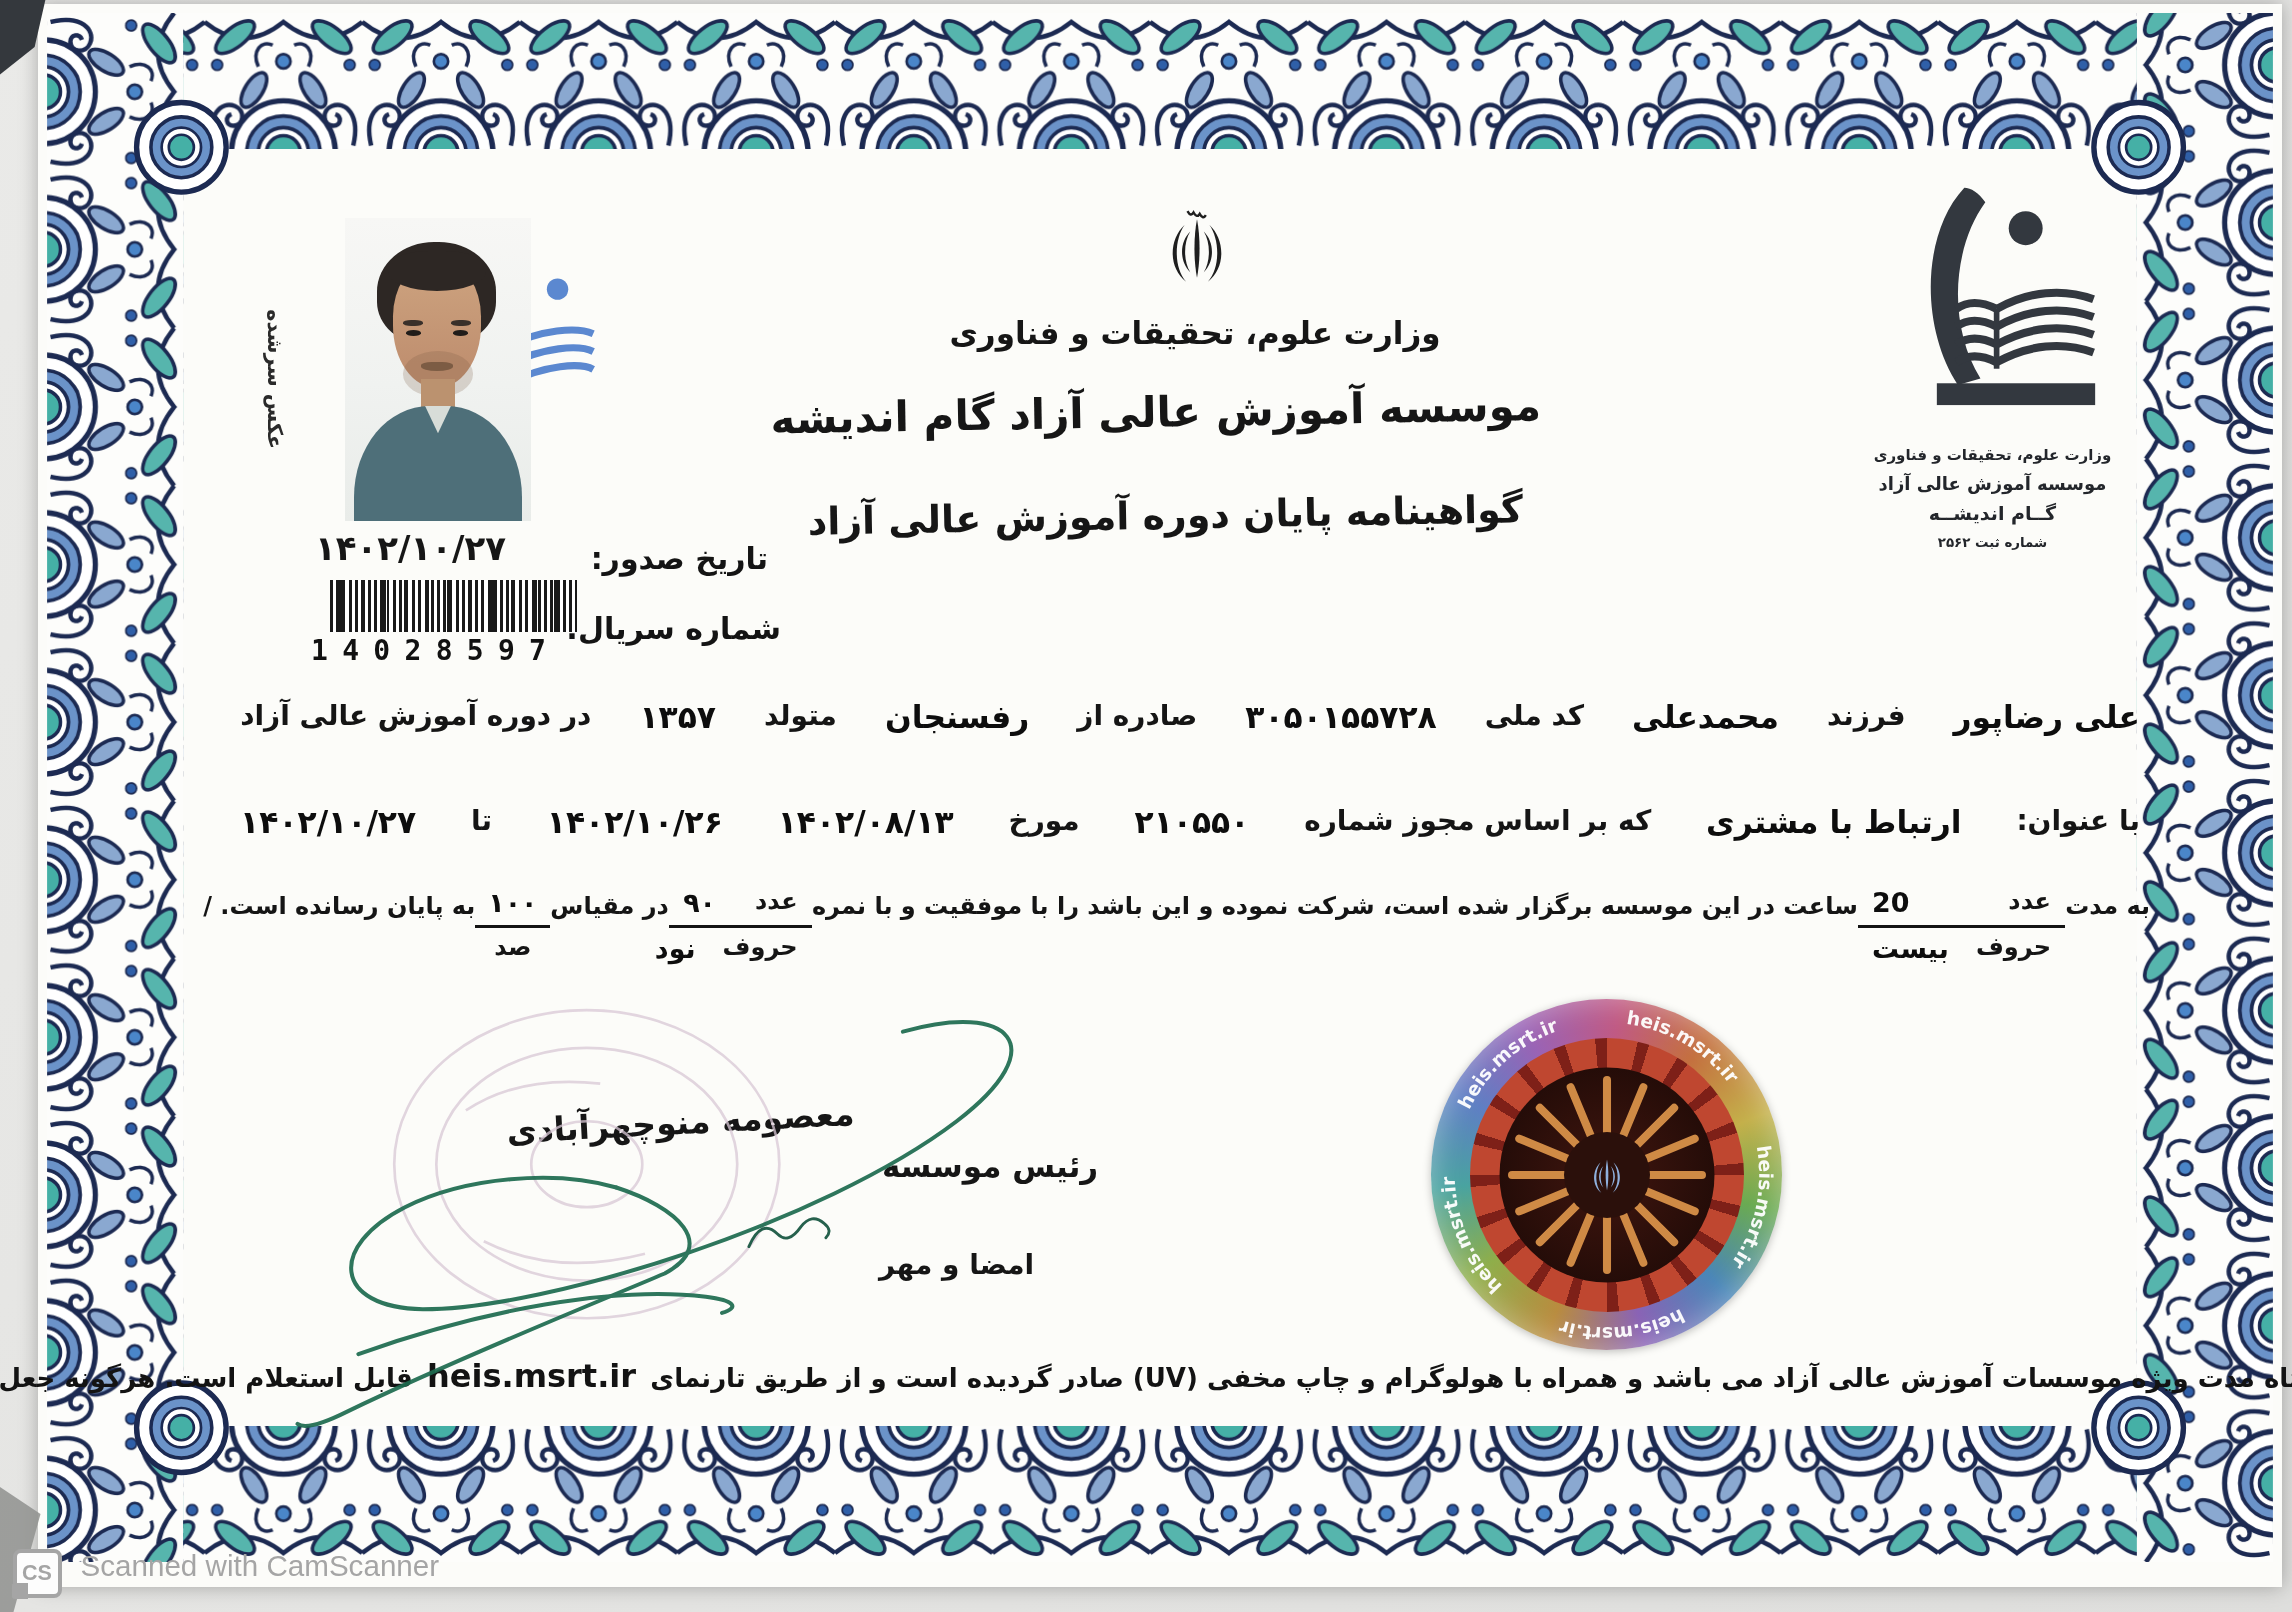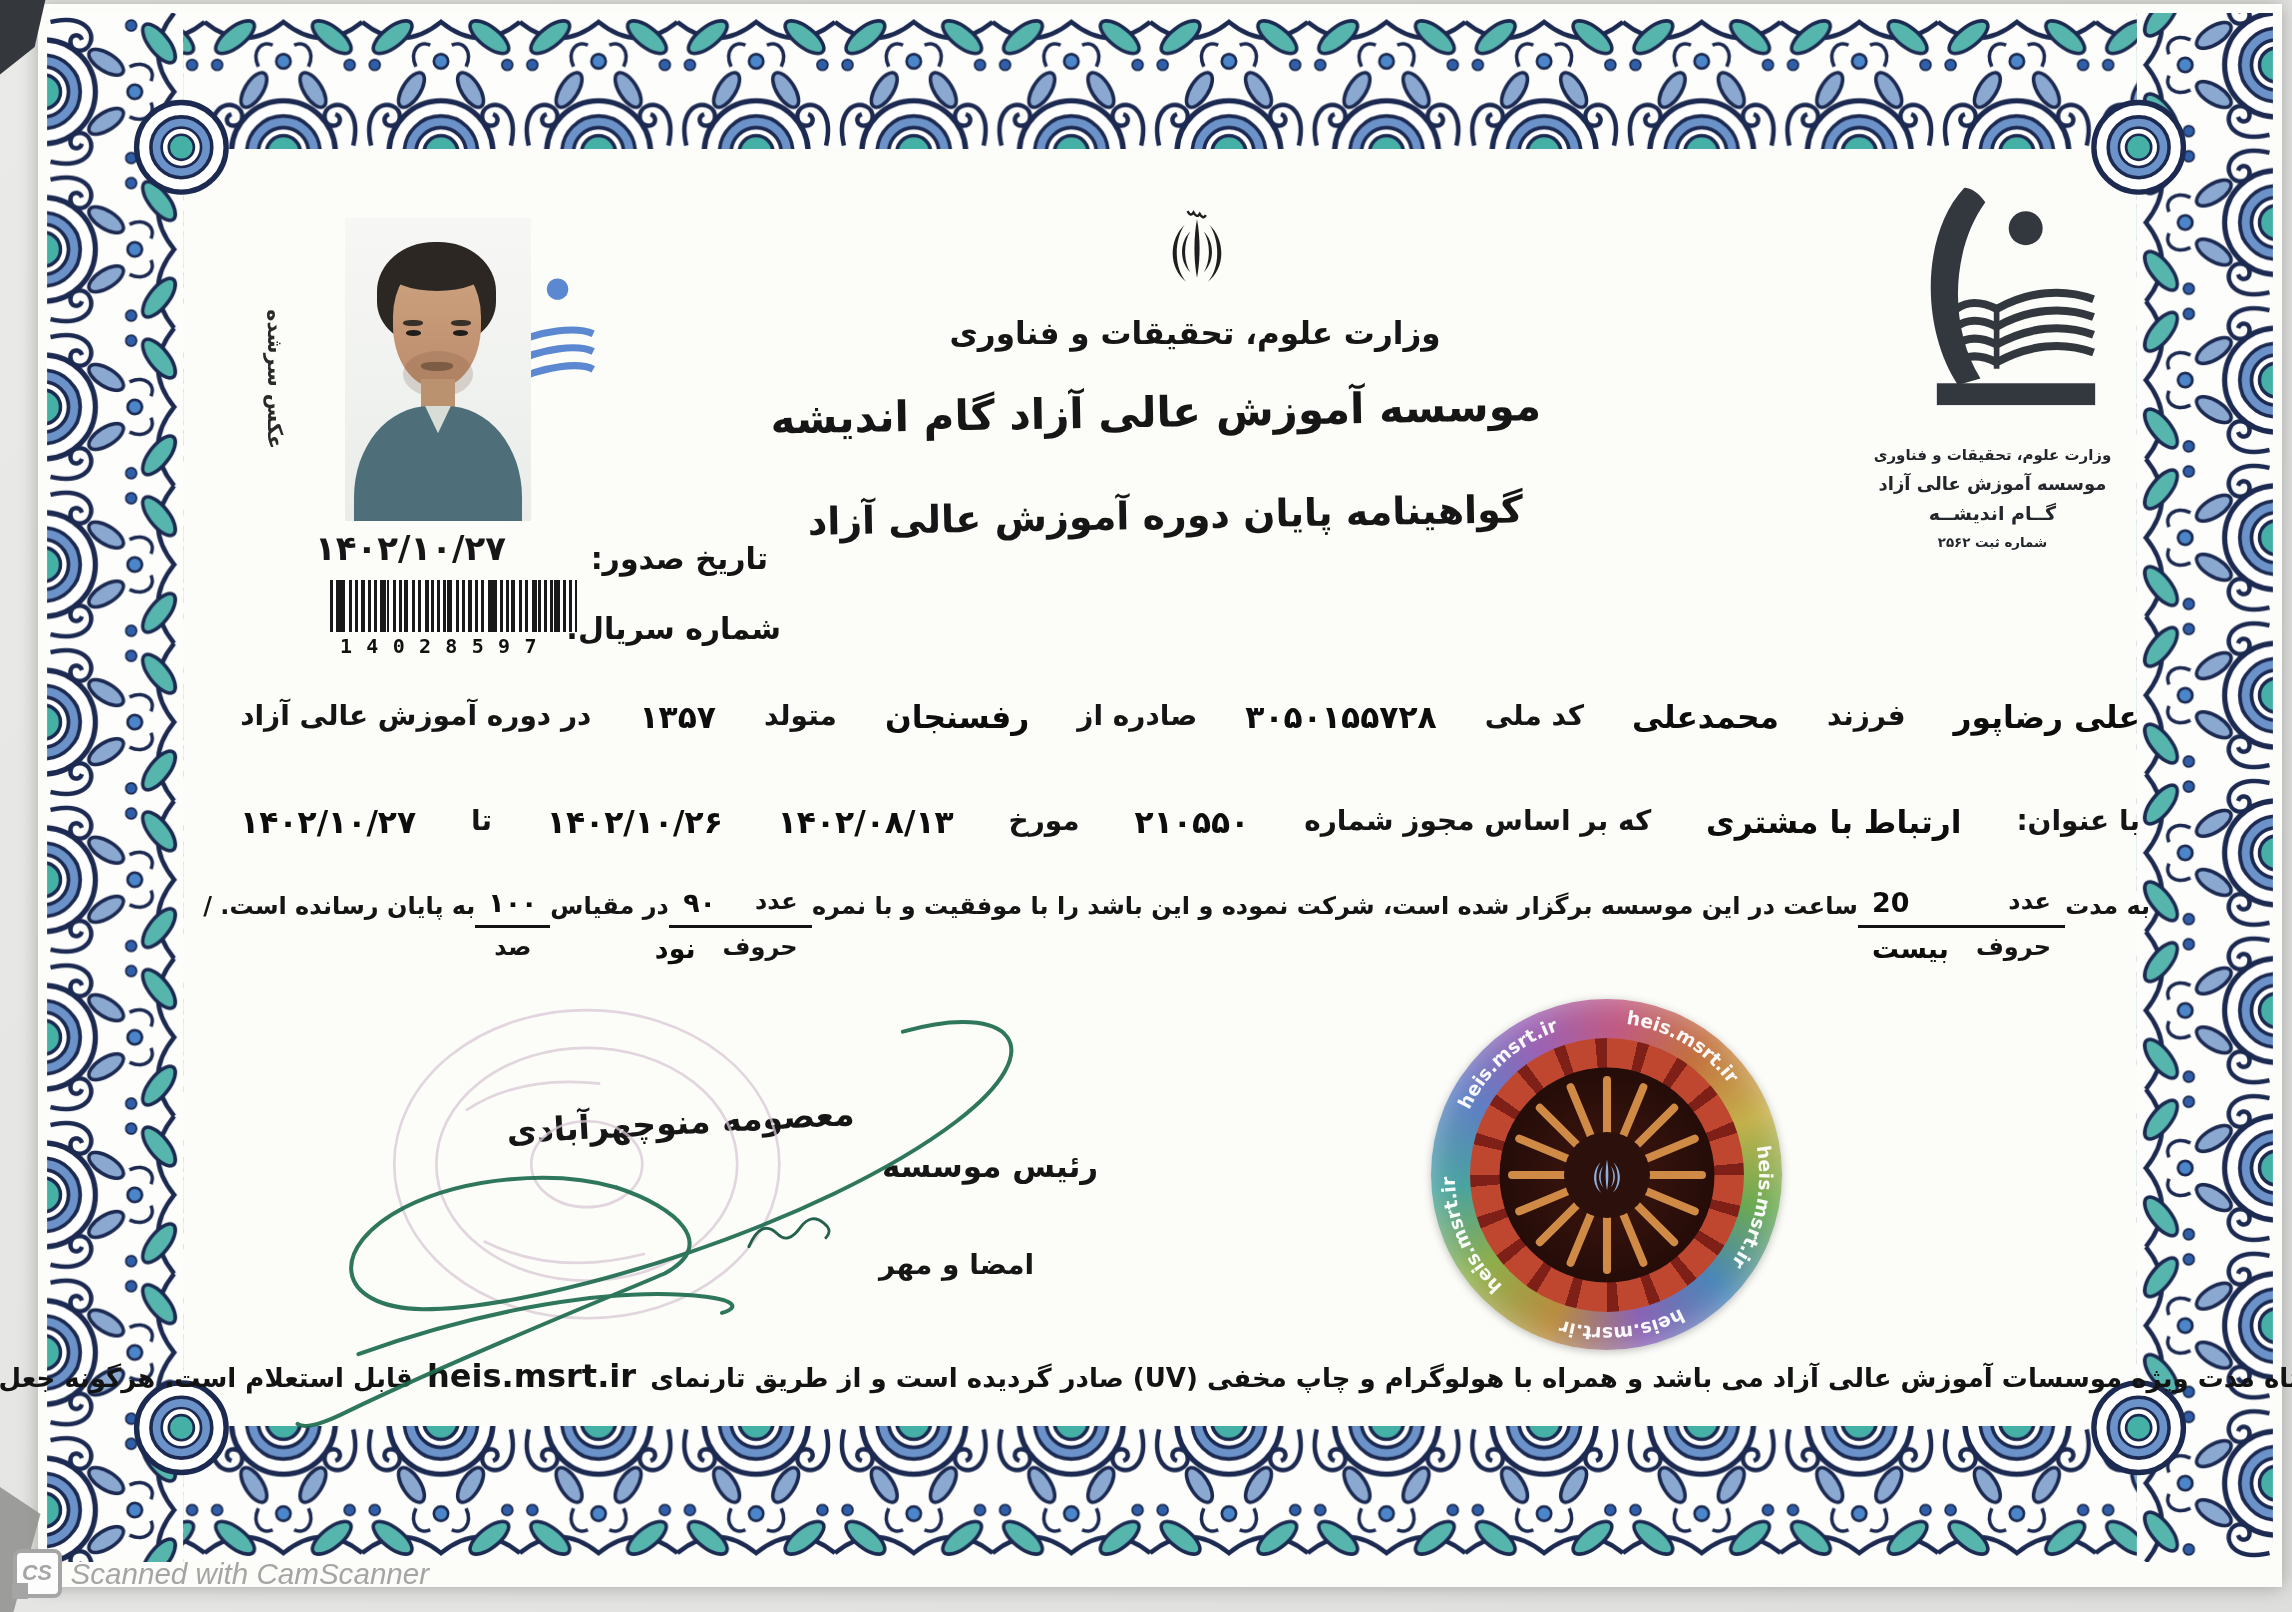--- a/index.html
+++ b/index.html
@@ -50,22 +50,22 @@
   
   .lbl{font-weight:700;color:#141414;direction:rtl;margin-top:16px;}
   .issue-date-label{left:607px;top:525px;width:161px;font-size:30px;text-align:left;}
   .issue-date{left:312px;top:528px;width:197px;font-size:34px;font-weight:700;text-align:center;letter-spacing:0.9px;}
   .serial-label{left:602px;top:595px;width:179px;font-size:30px;text-align:left;}
   .barcode{left:330px;top:580px;width:247px;height:52px;
     background:
       repeating-linear-gradient(90deg,#191919 0 2.7px,rgba(0,0,0,0) 2.7px 6.3px),
       repeating-linear-gradient(90deg,rgba(0,0,0,0) 0 9px,#191919 9px 13.4px,rgba(0,0,0,0) 13.4px 21.5px),
       linear-gradient(#fff,#fff);}
-  .serial-digits{left:340px;top:634px;width:269px;font-family:"DejaVu Sans Mono",monospace;
-    font-size:20px;font-weight:700;letter-spacing:14.3px;color:#111;}
+  .serial-digits{left:311px;top:634px;width:269px;font-family:"DejaVu Sans Mono",monospace;
+    font-size:28px;font-weight:700;letter-spacing:14.3px;color:#111;}
 
   
   .emblem-top{left:1163px;top:199px;}
   .h-ministry{left:913px;top:315px;width:564px;text-align:center;font-size:31px;font-weight:700;direction:rtl;}
   .h-institute{left:851px;top:387px;width:690px;text-align:center;font-size:42px;font-weight:700;direction:rtl;transform:rotate(-1deg);}
   .h-cert{left:869px;top:493px;width:654px;text-align:center;font-size:38px;font-weight:700;direction:rtl;transform:rotate(-1deg);}
 
   
   .logo-svg{left:1890px;top:168px;}
   .logo-cap{width:251px;left:1867px;text-align:center;direction:rtl;color:#23262b;}
@@ -105,21 +105,21 @@
   .holo .disc{width:215px;height:215px;background:radial-gradient(circle,#41160f 0%,#240c08 72%);}
   .holo .core{width:86px;height:86px;background:#2b100b;display:flex;align-items:center;justify-content:center;}
   .holo svg.rays,.holo svg.ring-text{position:absolute;left:50%;top:50%;transform:translate(-50%,-50%);}
 
   
   .footer-note{left:134px;top:1357px;width:2033px;direction:rtl;display:flex;justify-content:center;
     gap:14.3px;font-size:26px;font-weight:700;color:#131313;align-items:baseline;}
   .footer-note .url{font-family:"DejaVu Sans",sans-serif;font-size:32px;font-weight:800;direction:ltr;}
 
   
-  .cam{left:12.5px;top:1549px;display:flex;align-items:center;gap:9px;z-index:50;font-style:italic;}
+  .cam{left:12.5px;top:1549px;display:flex;gap:19px;z-index:50;}
   .cam .box{width:41px;height:41px;border:4.5px solid #a5a5a5;border-radius:8px;background:#fdfdfd;
     display:flex;align-items:center;justify-content:center;font-size:21.5px;font-weight:800;color:#a5a5a5;
     font-family:"Liberation Sans",sans-serif;position:relative;}
   .cam .box::after{content:"";position:absolute;left:-4.5px;bottom:-4.5px;width:16px;height:16px;background:#a5a5a5;border-radius:2.7px 0 0 2.7px;}
   .cam .txt{font-family:"Liberation Sans",sans-serif;font-size:29.6px;color:#a5a5a5;font-weight:400;}
 </style>
 </head>
 <body>
 
 <div class="abs paper"></div>

